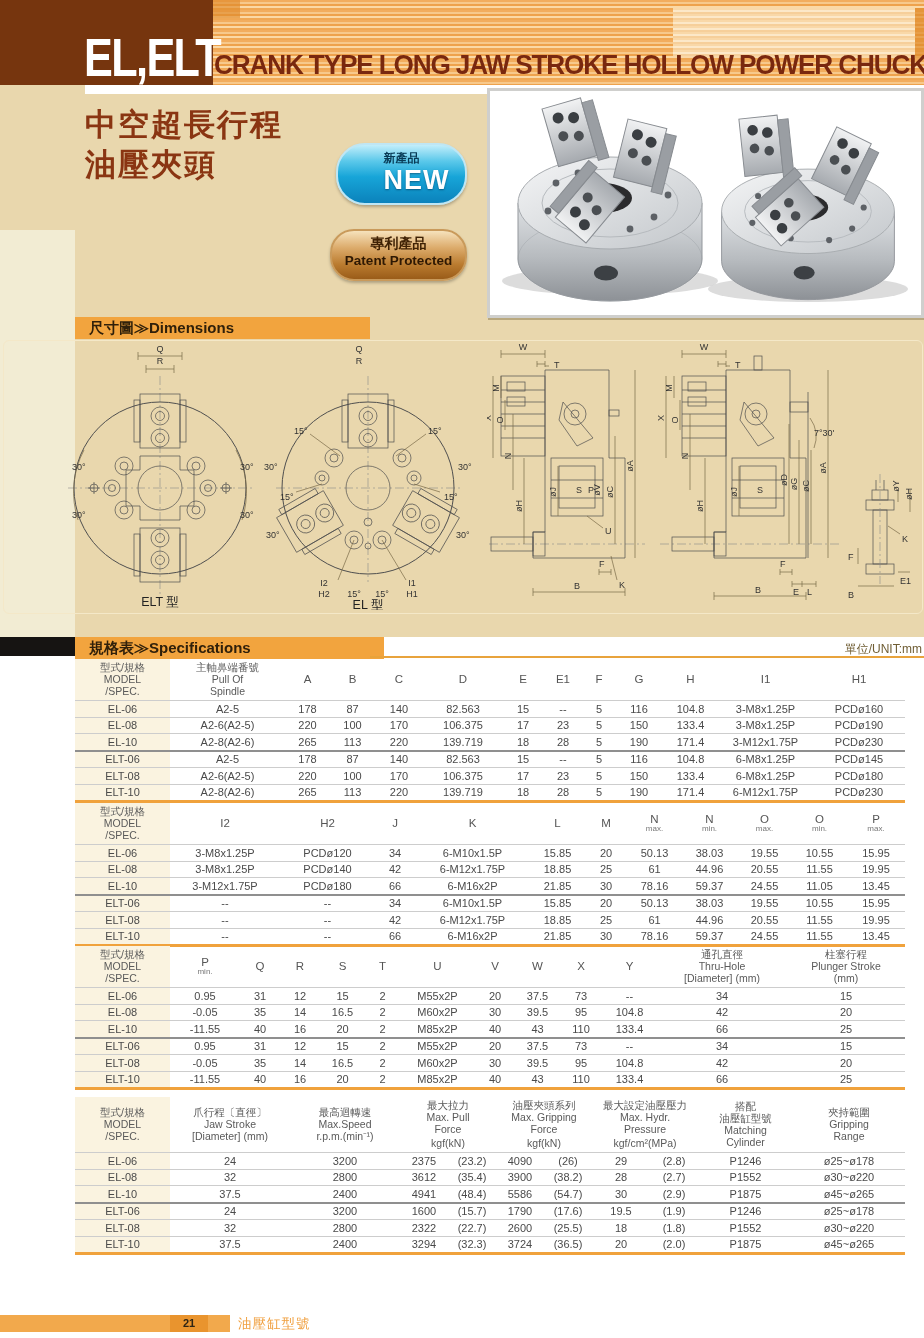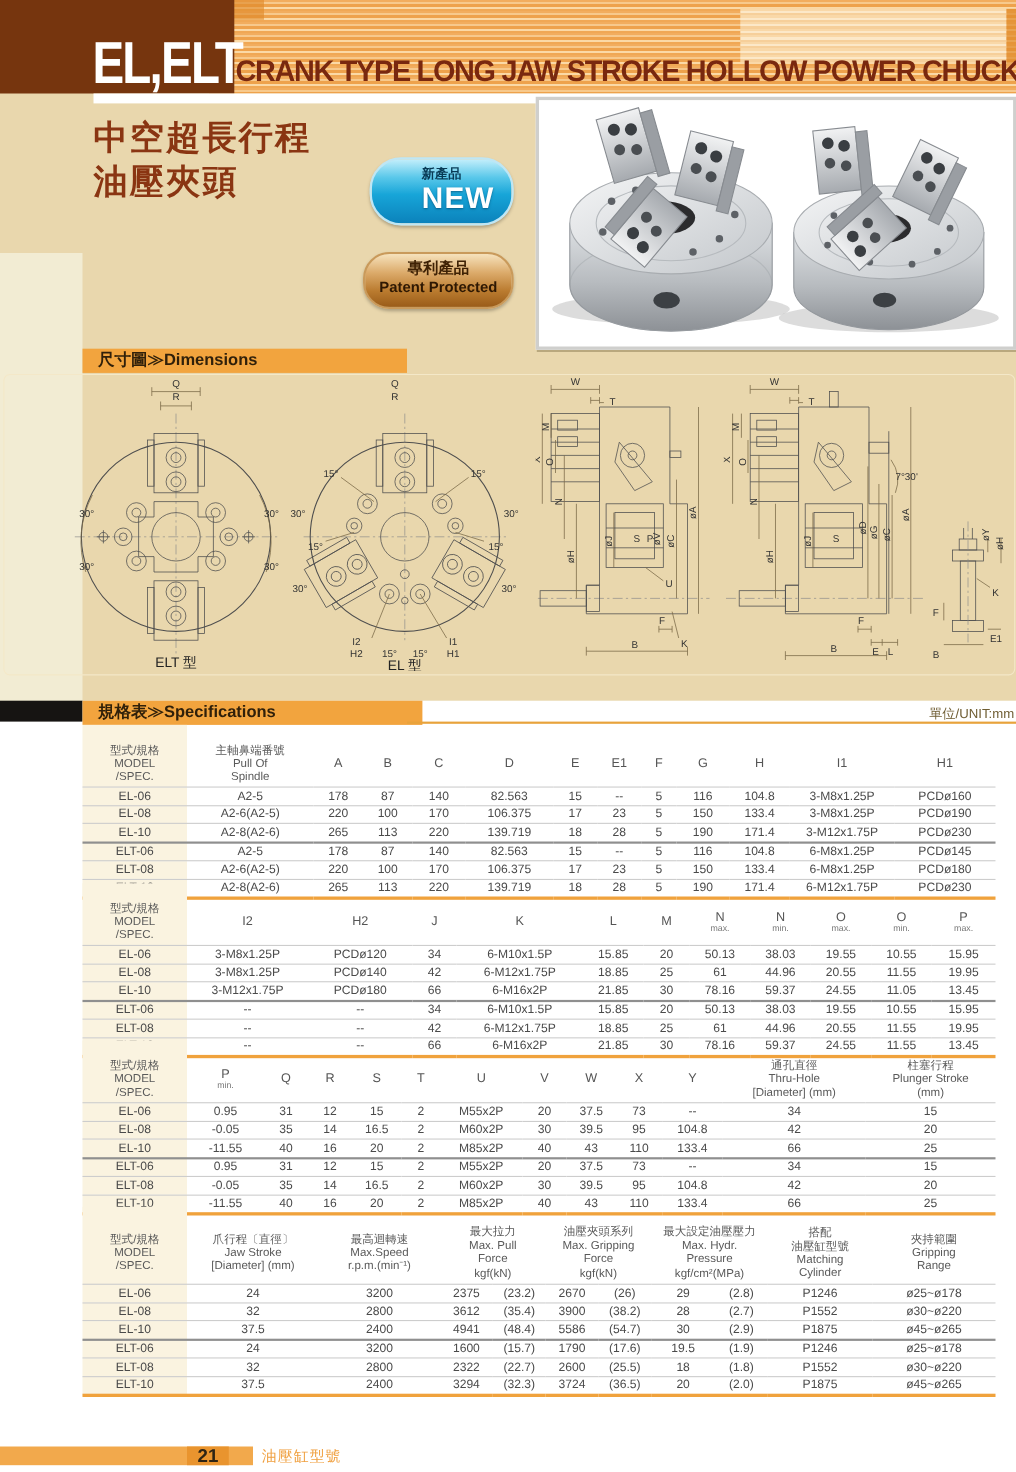--- a/index.html
+++ b/index.html
@@ -50,34 +50,34 @@
   svg .ln{fill:none;stroke:#4f4f4f;stroke-width:1;}
   svg .tn{fill:none;stroke:#4f4f4f;stroke-width:.7;}
   svg .cl{fill:none;stroke:#8a8a8a;stroke-width:.6;stroke-dasharray:9 3 2 3;}
   svg .dim{fill:none;stroke:#7a6a48;stroke-width:.7;}
   svg text{font-family:"Liberation Sans",sans-serif;font-size:9px;fill:#333;}
   svg text.cap{font-size:12.5px;fill:#222;}
   
   .tblwrap{position:absolute;left:75px;width:830px;}
   table{border-collapse:collapse;table-layout:fixed;width:830px;color:#4a4a4a;
         font-family:"Liberation Sans",sans-serif;border-bottom:3px solid #f0a23c;}
-  thead th{font-weight:normal;text-align:center;vertical-align:middle;padding:17px 0 3px 0;}
+  thead th{font-weight:normal;text-align:center;vertical-align:middle;padding:2px 0 3px 0;}
   tbody{border-top:1.5px solid #6f6f6f;}
   tbody td{text-align:center;font-size:11px;height:15.5px;padding:0;border-top:1px solid #cdcdcd;}
   tr.grp td{border-top:2px solid #8f8f8f;}
   .mcol{background:#faf3e0;}
   .hz{font-size:10.5px;color:#5a5a5a;line-height:12px;}
   .he{font-size:10.5px;color:#5a5a5a;line-height:12px;}
   .hl{font-size:11.5px;color:#555;}
   .hs{font-size:8px;color:#777;line-height:8px;}
   .sub2{display:flex;justify-content:center;font-size:10.5px;color:#5a5a5a;margin-top:2px;}
   
   .footbar{position:absolute;left:0;top:1315px;width:230px;height:17px;background:#f2a94c;}
   .footchip{position:absolute;left:170px;top:1315px;width:38px;height:17px;background:#e9942e;
-            color:#2e2414;font-size:17px;font-weight:bold;text-align:center;line-height:17px;}
+            color:#2e2414;font-size:11px;font-weight:bold;text-align:center;line-height:17px;}
   .footlbl{position:absolute;left:238px;top:1315px;font-size:13.5px;color:#f0a040;letter-spacing:1px;}
 </style>
 </head>
 <body>
 
 <div class="page">
   <div class="tanbg"></div>
   <div class="creamstrip"></div>
 
   <div class="stripes"></div>
@@ -883,21 +883,21 @@
             </th>
         </tr>
       </thead>
       <tbody>
           <tr>
             <td class="mcol">EL-06</td>
             <td>24</td>
             <td>3200</td>
             <td>2375</td>
             <td>(23.2)</td>
-            <td>2670</td>
+            <td>4090</td>
             <td>(26)</td>
             <td>29</td>
             <td>(2.8)</td>
             <td>P1246</td>
             <td>ø25~ø178</td>
           </tr>
           <tr>
             <td class="mcol">EL-08</td>
             <td>32</td>
             <td>2800</td>

